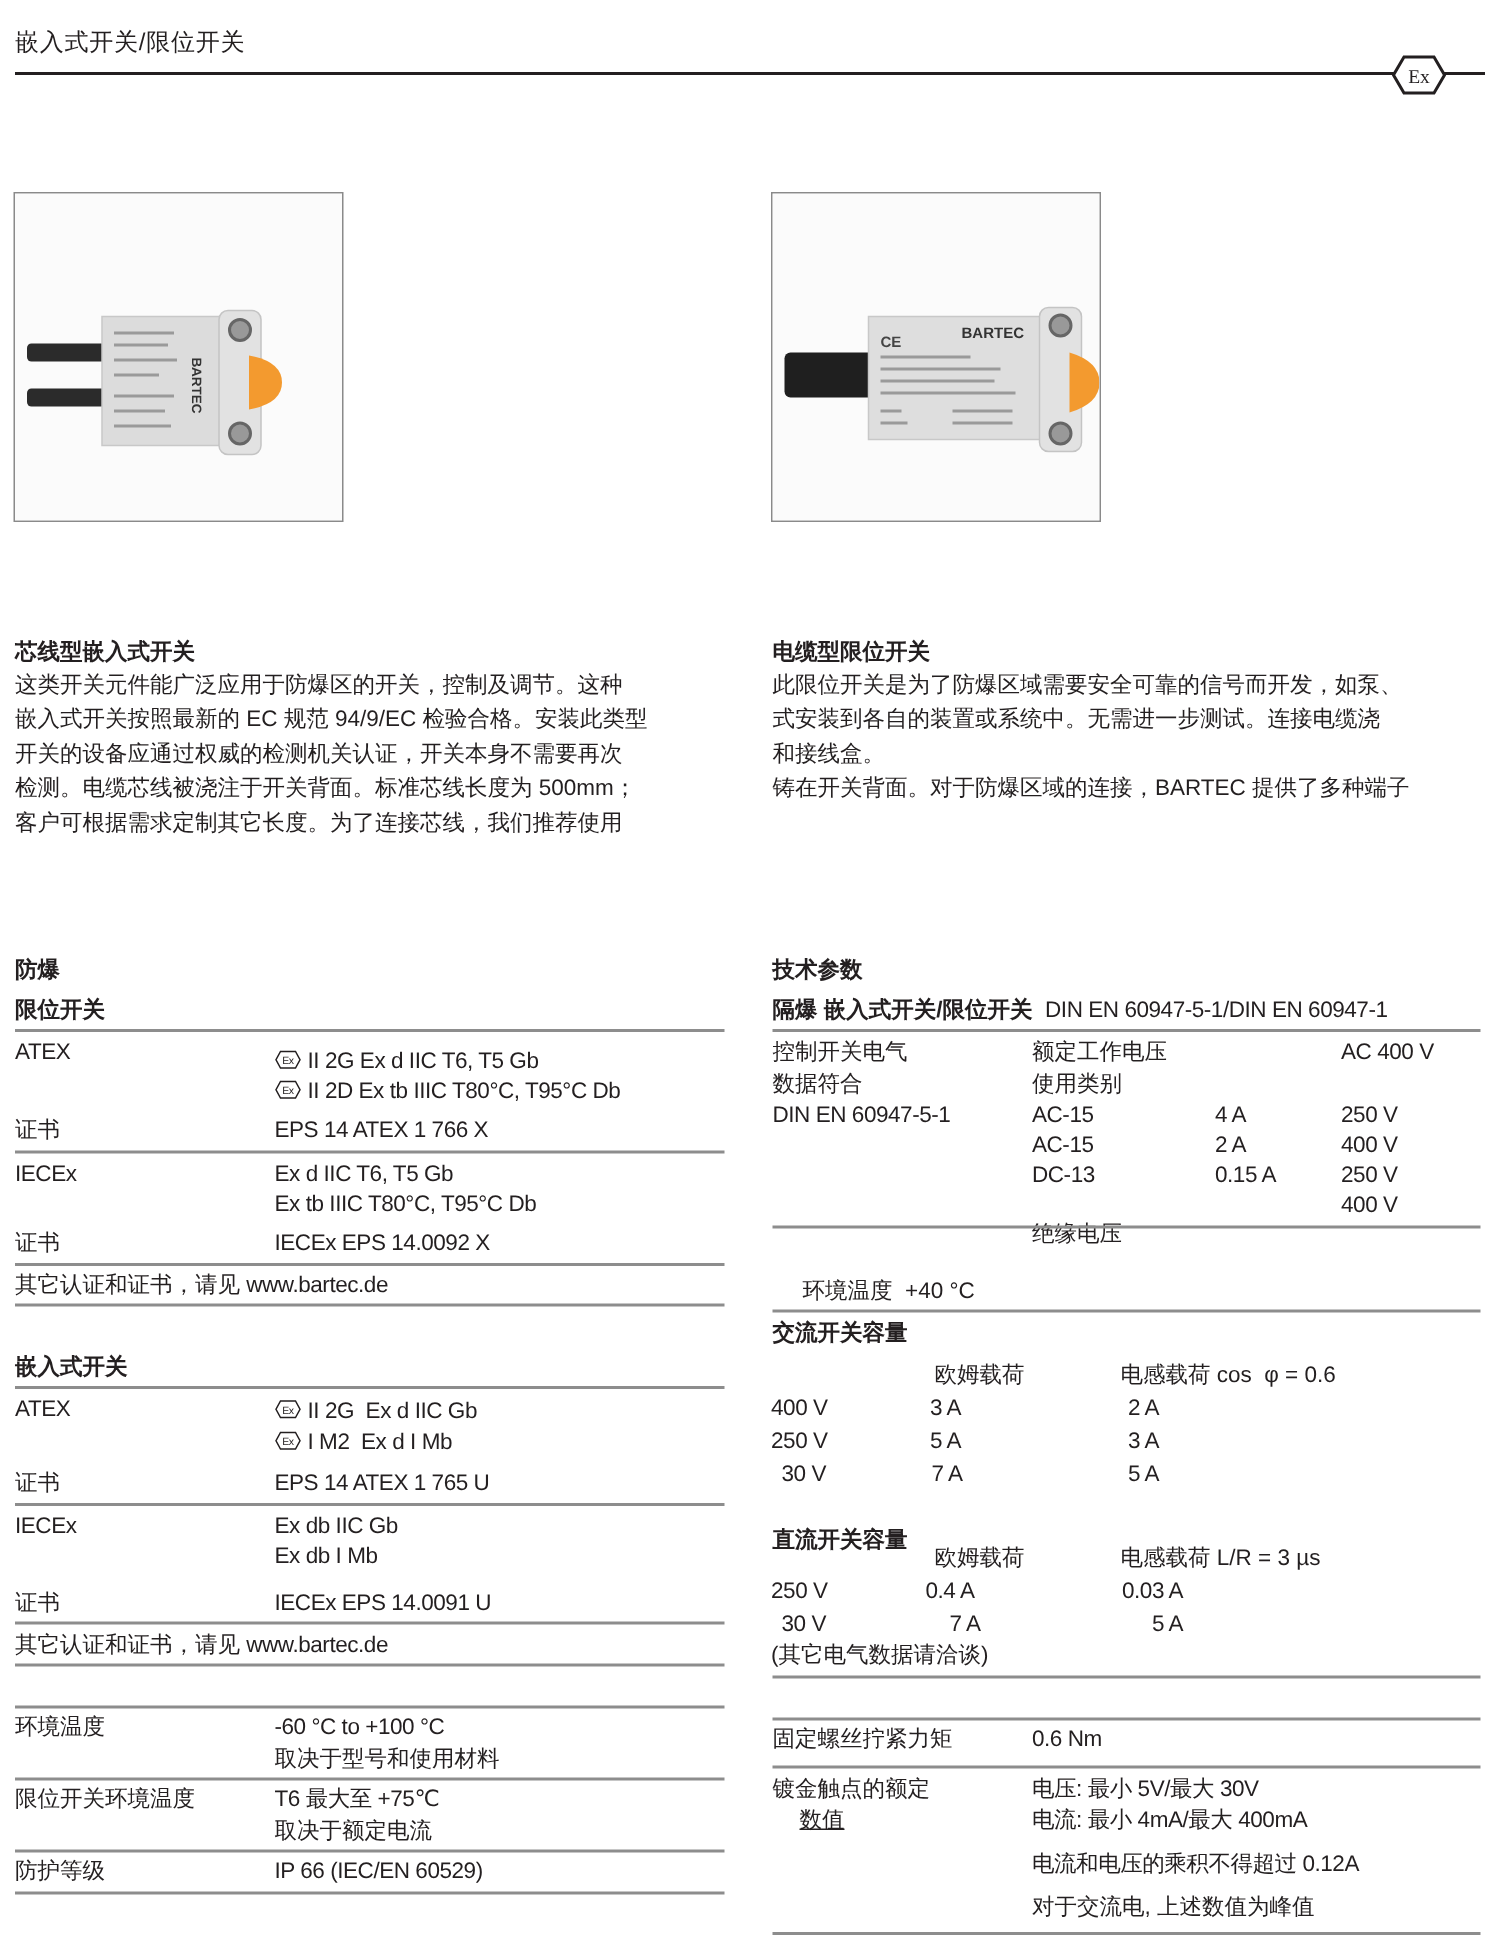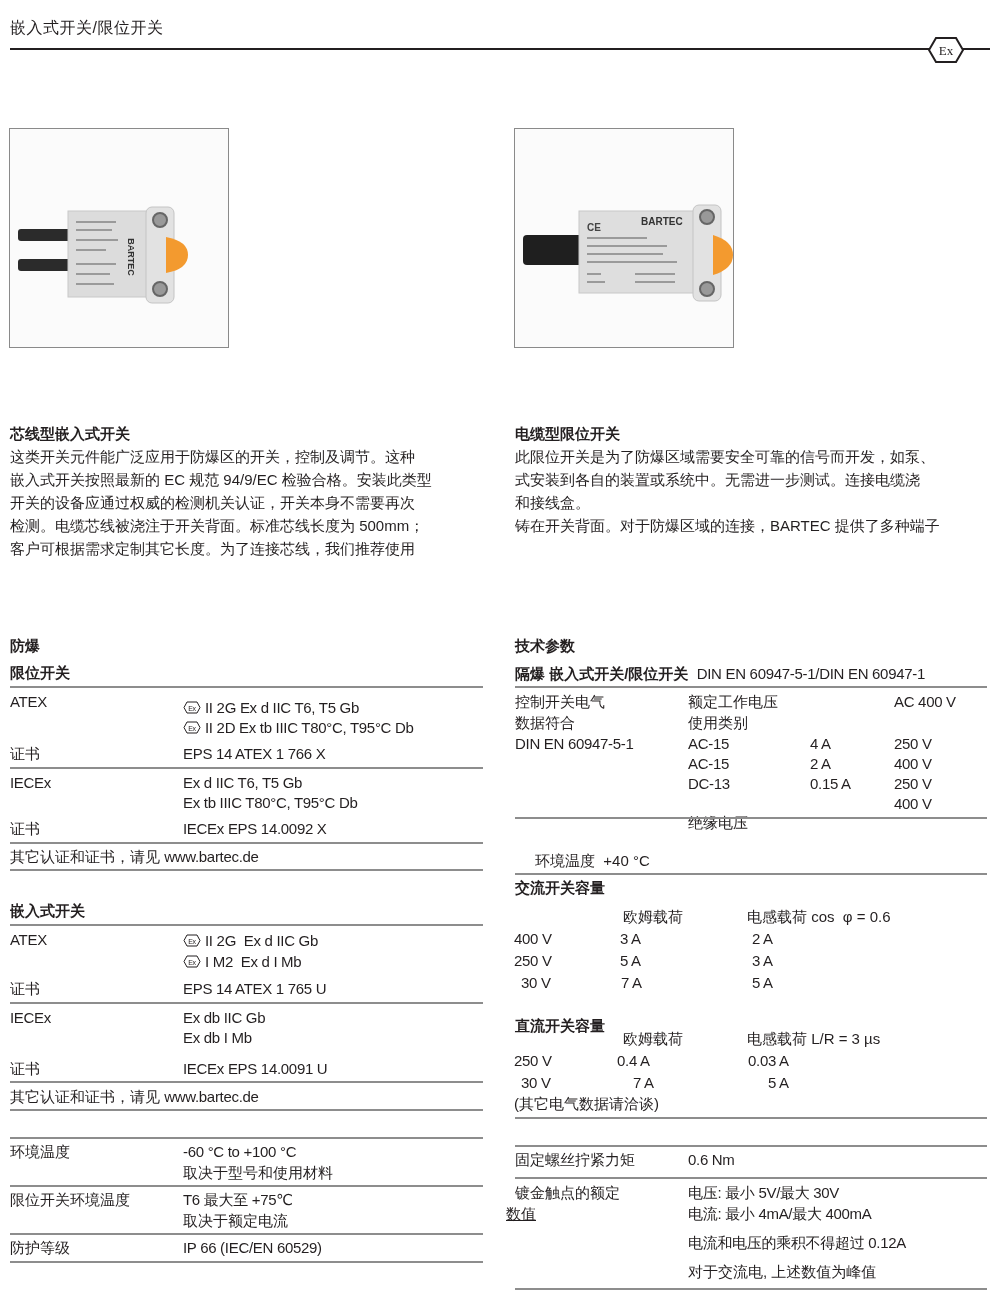--- a/index.html
+++ b/index.html
@@ -225,18 +225,18 @@
 <div class="abs t cond" style="left:633px;top:1073px;">7 A</div>
 <div class="abs t cond" style="left:768px;top:1073px;">5 A</div>
 <div class="abs t" style="left:514px;top:1094px;">(其它电气数据请洽谈)</div>
 <div class="abs rule" style="left:515px;top:1117px;width:472px;"></div>
 
 <div class="abs rule" style="left:515px;top:1145px;width:472px;"></div>
 <div class="abs t" style="left:515px;top:1150px;">固定螺丝拧紧力矩</div>
 <div class="abs t cond" style="left:688px;top:1150px;">0.6 Nm</div>
 <div class="abs rule" style="left:515px;top:1177px;width:472px;"></div>
 <div class="abs t" style="left:515px;top:1183px;">镀金触点的额定</div>
-<div class="abs t" style="left:506px;top:1204px;text-decoration:underline;">数值</div>
+<div class="abs t" style="left:533px;top:1204px;text-decoration:underline;">数值</div>
 <div class="abs t cond" style="left:688px;top:1183px;">电压: 最小 5V/最大 30V</div>
 <div class="abs t cond" style="left:688px;top:1204px;">电流: 最小 4mA/最大 400mA</div>
 <div class="abs t cond" style="left:688px;top:1233px;">电流和电压的乘积不得超过 0.12A</div>
 <div class="abs t" style="left:688px;top:1262px;">对于交流电, 上述数值为峰值</div>
 <div class="abs rule" style="left:515px;top:1288px;width:472px;"></div>
 
 </body></html>

